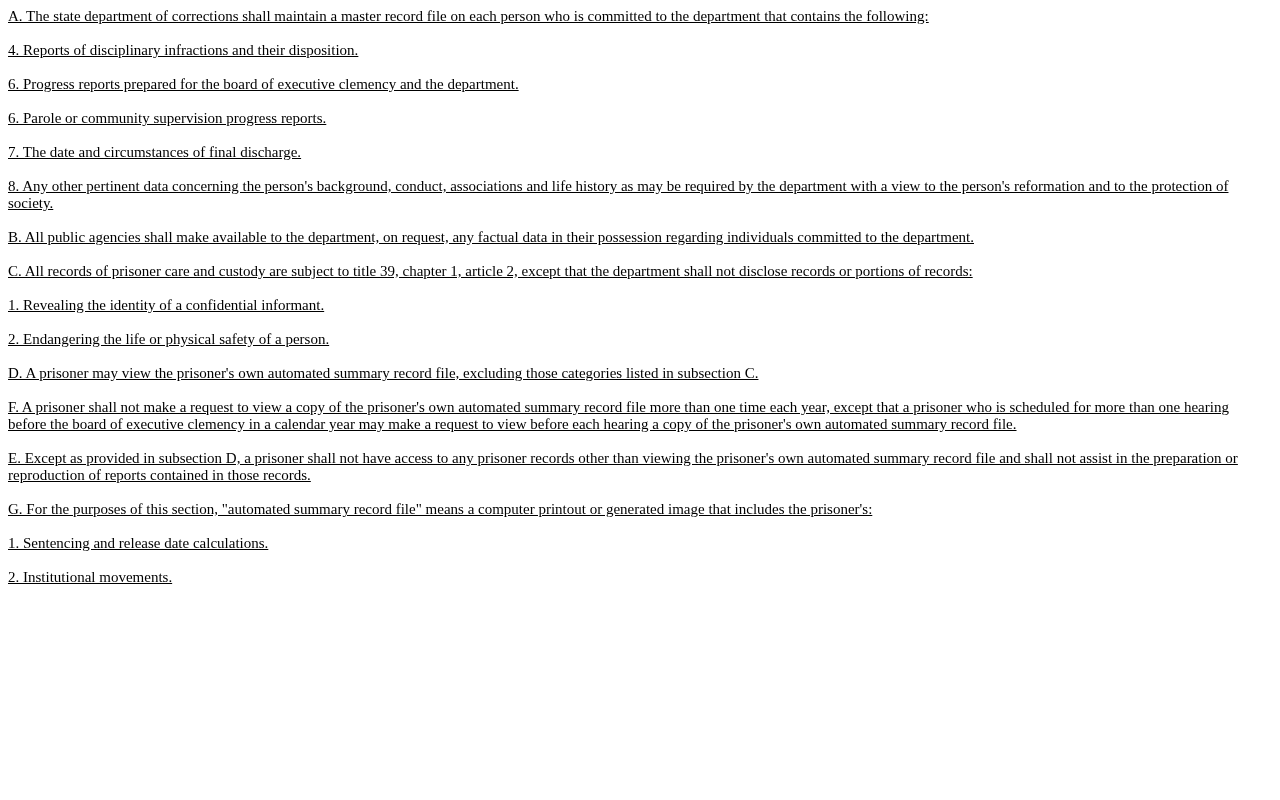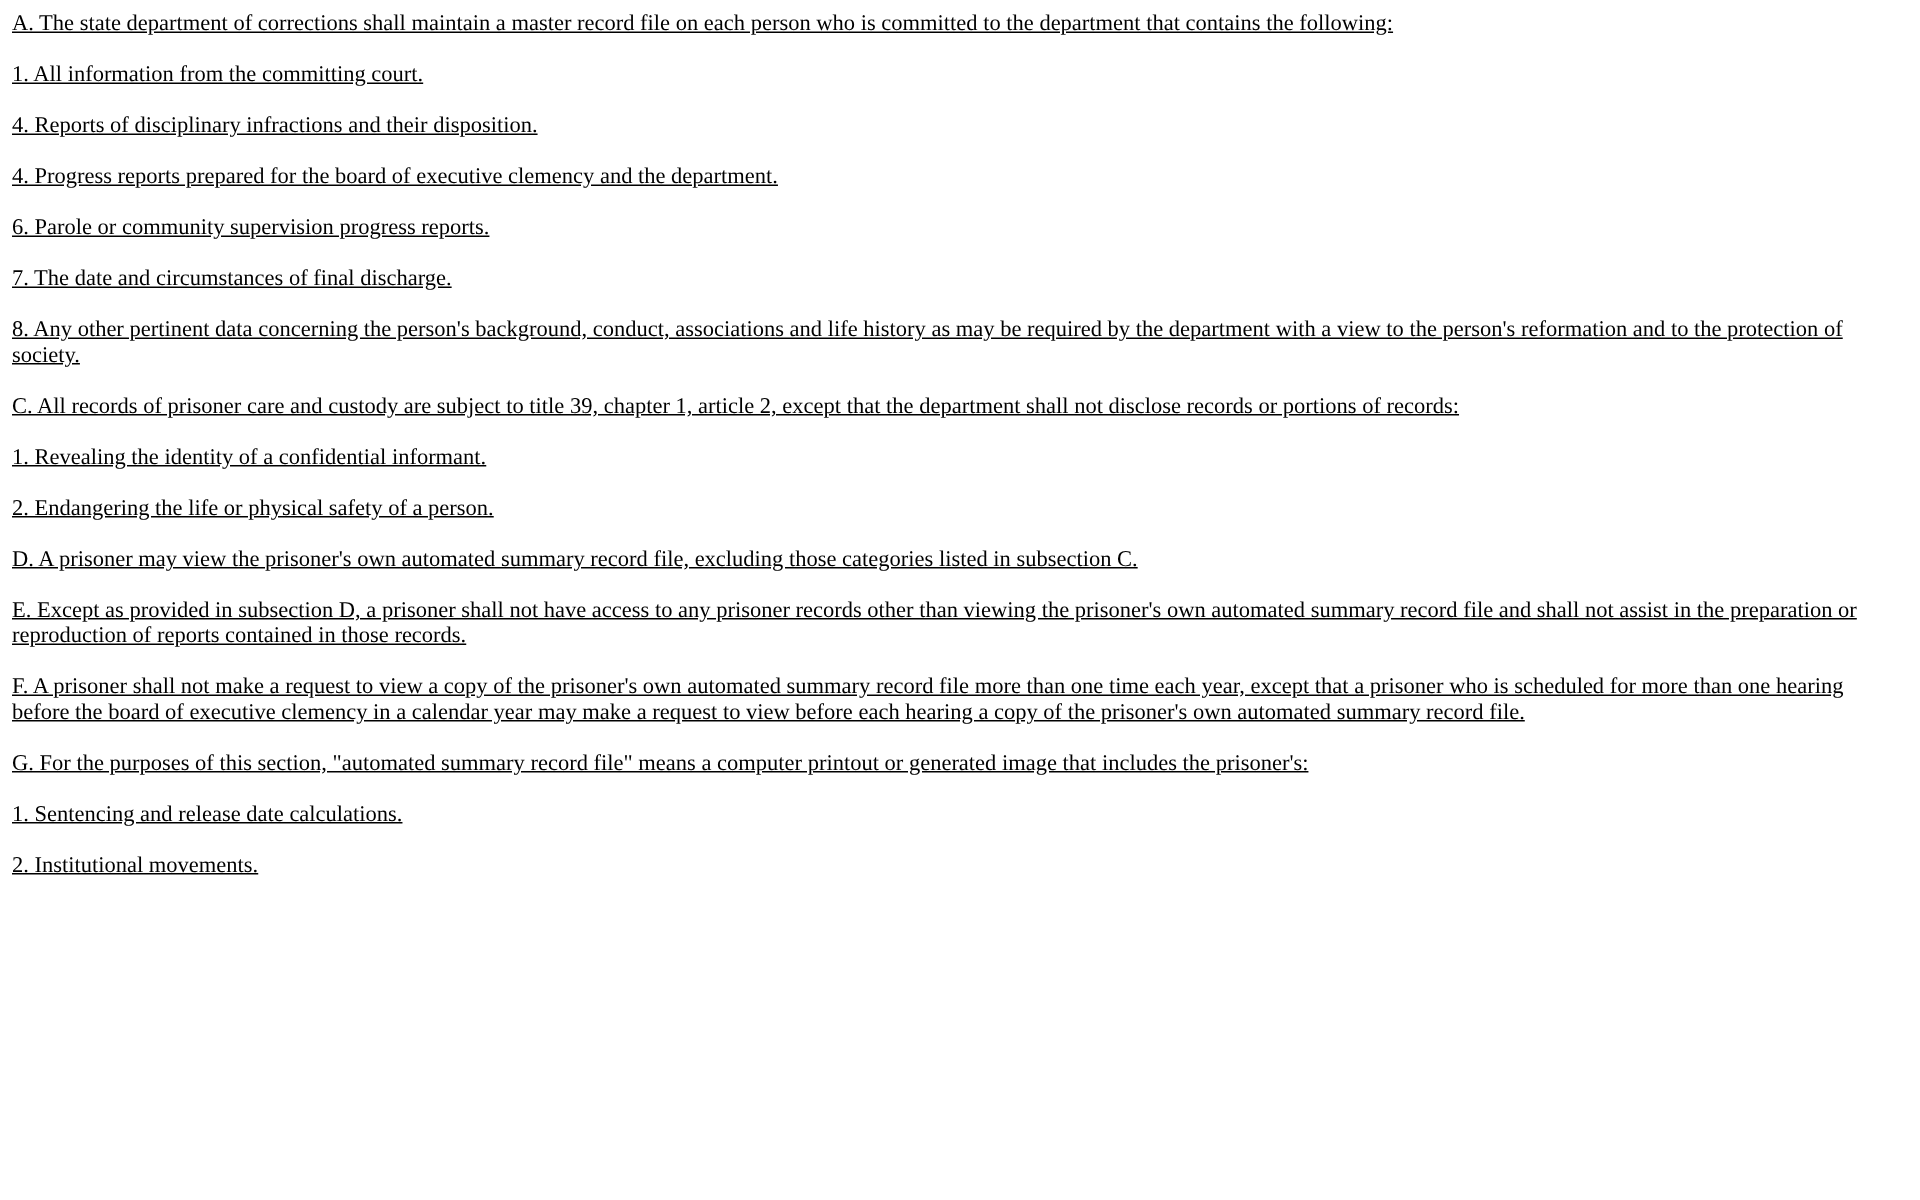--- a/index.html
+++ b/index.html
@@ -51,30 +51,30 @@
   }
 </style>
 </head>
 <body>
 
 <div class="page">
 
 
   <div>
     <p class="stat">A. The state department of corrections shall maintain a master record file on each person who is committed to the department that contains the following:</p>
-    <p class="stat">1. All information from the committing court.</p>
     <p class="stat">4. Reports of disciplinary infractions and their disposition.</p>
-    <p class="stat">4. Progress reports prepared for the board of executive clemency and the department.</p>
+    <p class="stat">6. Progress reports prepared for the board of executive clemency and the department.</p>
     <p class="stat">6. Parole or community supervision progress reports.</p>
     <p class="stat">7. The date and circumstances of final discharge.</p>
     <p class="stat">8. Any other pertinent data concerning the person's background, conduct, associations and life history as may be required by the department with a view to the person's reformation and to the protection of society.</p>
+    <p class="stat">B. All public agencies shall make available to the department, on request, any factual data in their possession regarding individuals committed to the department.</p>
     <p class="stat">C. All records of prisoner care and custody are subject to title 39, chapter 1, article 2, except that the department shall not disclose records or portions of records:</p>
     <p class="stat">1. Revealing the identity of a confidential informant.</p>
     <p class="stat">2. Endangering the life or physical safety of a person.</p>
     <p class="stat">D. A prisoner may view the prisoner's own automated summary record file, excluding those categories listed in subsection C.</p>
+    <p class="stat">F. A prisoner shall not make a request to view a copy of the prisoner's own automated summary record file more than one time each year, except that a prisoner who is scheduled for more than one hearing before the board of executive clemency in a calendar year may make a request to view before each hearing a copy of the prisoner's own automated summary record file.</p>
     <p class="stat">E. Except as provided in subsection D, a prisoner shall not have access to any prisoner records other than viewing the prisoner's own automated summary record file and shall not assist in the preparation or reproduction of reports contained in those records.</p>
-    <p class="stat">F. A prisoner shall not make a request to view a copy of the prisoner's own automated summary record file more than one time each year, except that a prisoner who is scheduled for more than one hearing before the board of executive clemency in a calendar year may make a request to view before each hearing a copy of the prisoner's own automated summary record file.</p>
     <p class="stat">G. For the purposes of this section, "automated summary record file" means a computer printout or generated image that includes the prisoner's:</p>
     <p class="stat">1. Sentencing and release date calculations.</p>
     <p class="stat">2. Institutional movements.</p>
   </div>
 
 </div>
 
 </body></html>

